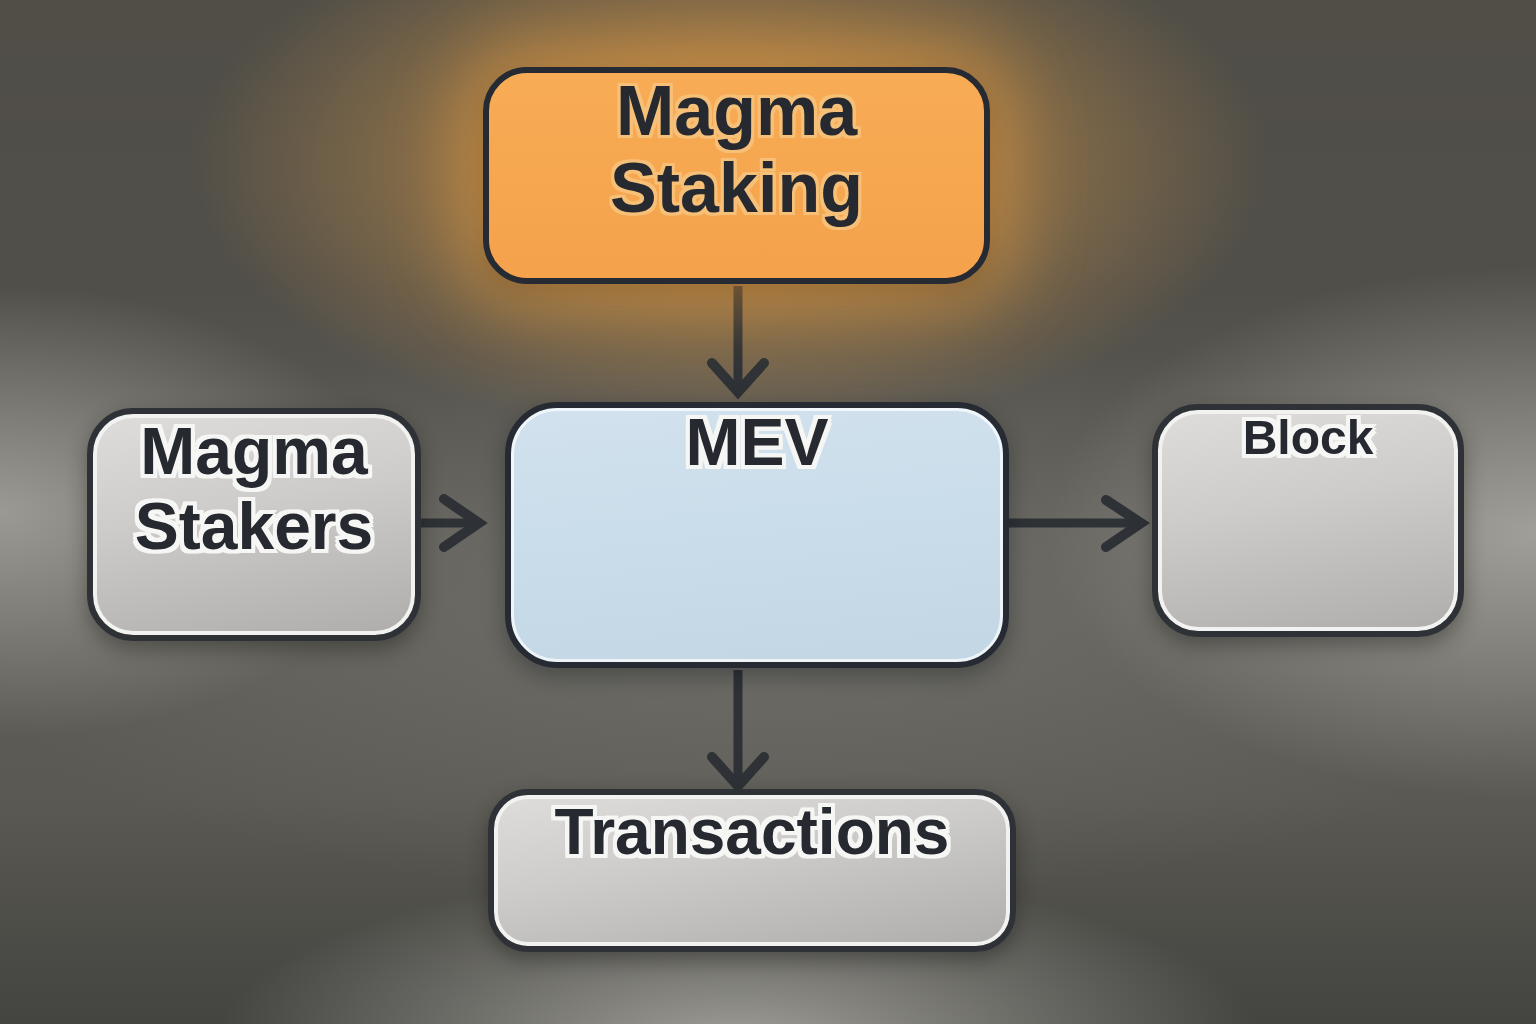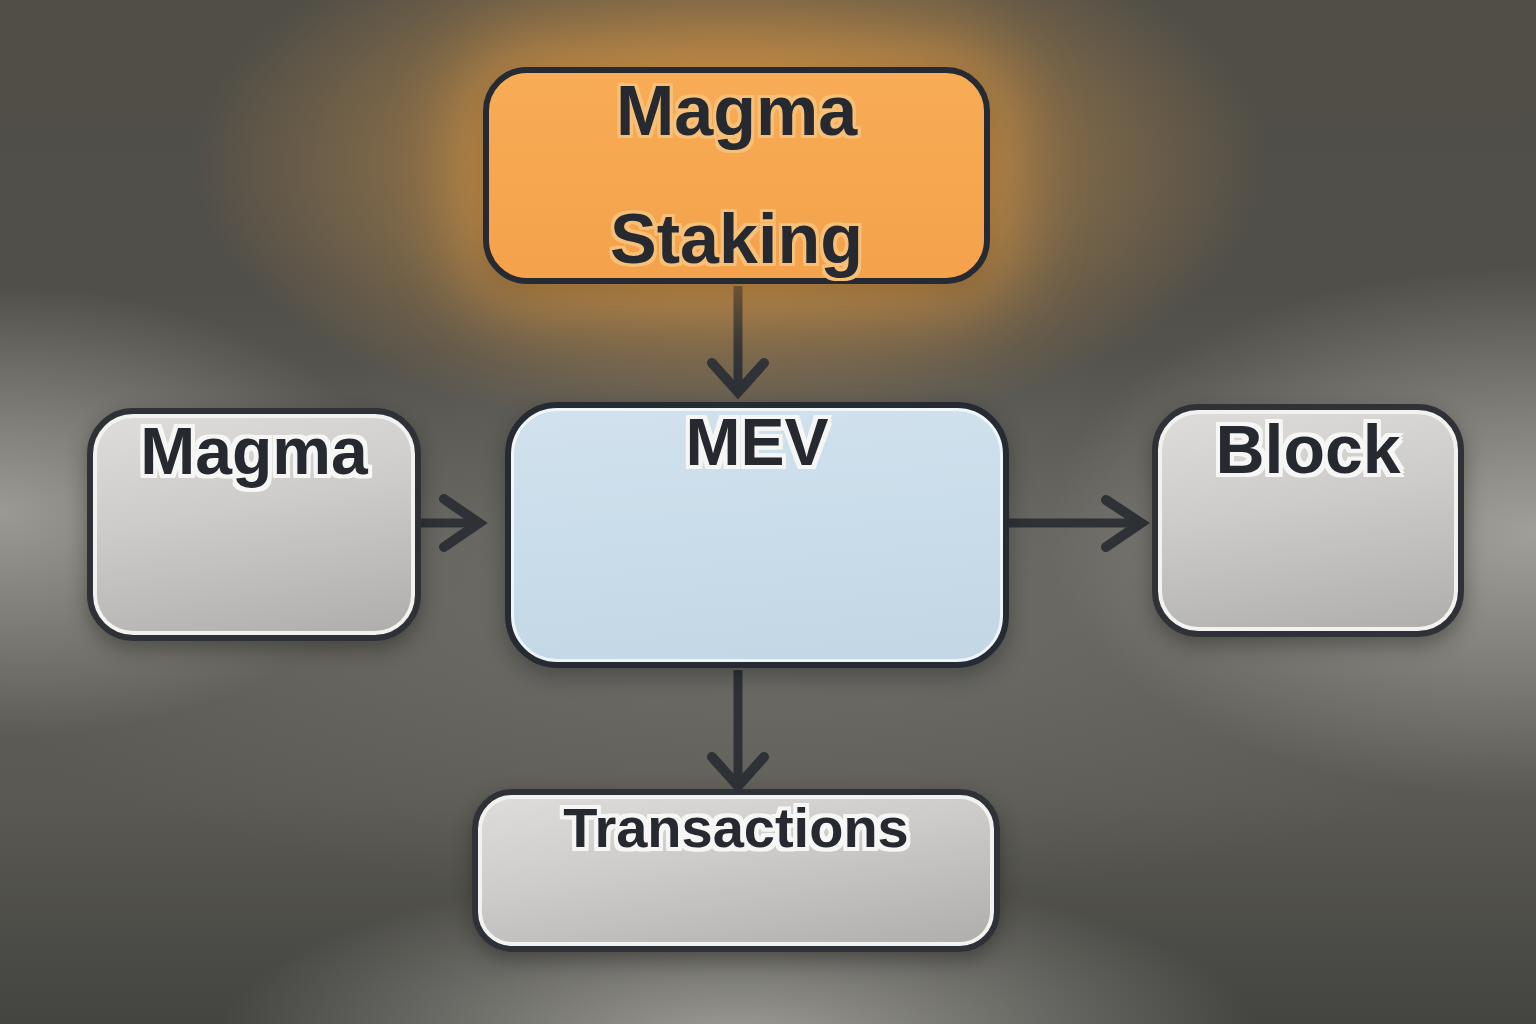--- a/index.html
+++ b/index.html
@@ -16,21 +16,21 @@
       radial-gradient(ellipse 34% 17% at 48% 102%, rgba(168,167,161,0.92) 0%, rgba(168,167,161,0) 100%),
       radial-gradient(ellipse 55% 28% at 50% 60%, rgba(134,133,127,0.45) 0%, rgba(134,133,127,0) 100%),
       linear-gradient(180deg,#504E47 0%,#514F49 28%,#5E5D57 52%,#5A5953 78%,#444440 100%);
   }
   .arrows{position:absolute;left:0;top:0;width:1536px;height:1024px;}
   .arrow-line{stroke:var(--arrow,#2E3237);stroke-width:9;fill:none;stroke-linecap:butt;}
   .arrow-head{stroke:var(--arrow,#2E3237);stroke-width:10;fill:none;stroke-linecap:round;stroke-linejoin:miter;}
   .node{
     position:absolute;
     box-sizing:border-box;
-    display:flex;flex-direction:column;justify-content:space-between;align-items:center;
+    display:flex;flex-direction:column;justify-content:flex-start;align-items:center;
     border:6px solid var(--node-border,#262A32);
     text-align:center;
     font-weight:700;
     color:var(--text,#262930);
   }
   .node .ln{display:block;}
   .halo{
     text-shadow:
       -4px -4px 0 var(--halo,#F6F6F4), 0 -4px 0 var(--halo,#F6F6F4), 4px -4px 0 var(--halo,#F6F6F4),
       -4px 0 0 var(--halo,#F6F6F4), 4px 0 0 var(--halo,#F6F6F4),
@@ -54,22 +54,22 @@
     font-size:66px;line-height:1.05;
     box-shadow:inset 0 0 0 3px rgba(255,255,255,0.70), 0 8px 22px rgba(15,18,22,0.35);
     margin-left:19px;
   }
   .node-gray{
     background:linear-gradient(170deg,#DEDDDB 0%,#CDCCCA 42%,#AEADAB 100%);
     box-shadow:inset 0 0 0 4px #F2F2F0, 0 8px 20px rgba(18,18,16,0.38);
     border-color:#2E3237;
   }
   .node-stakers{left:87px;top:408px;width:334px;height:233px;border-radius:46px;font-size:66px;line-height:1.14;}
-  .node-block{left:1152px;top:404px;width:312px;height:233px;border-radius:46px;font-size:68px;}
-  .node-transactions{left:472px;top:789px;width:528px;height:163px;border-radius:40px;font-size:56px;}
+  .node-block{left:1152px;top:404px;width:312px;height:233px;border-radius:46px;font-size:48px;}
+  .node-transactions{left:488px;top:789px;width:528px;height:163px;border-radius:40px;font-size:64px;}
 </style>
 </head>
 <body>
 
 <div class="stage">
 
   <svg class="arrows" viewBox="0 0 1536 1024" xmlns="http://www.w3.org/2000/svg">
     <g>
       <path class="arrow-line" d="M738 286 L738 391"></path>
       <path class="arrow-head" d="M712 363 L738 392 L764 363"></path>
@@ -92,20 +92,21 @@
     <span class="ln">Magma</span>
     <span class="ln">Staking</span>
   </div>
 
   <div class="node node-auction halo">
     <span class="ln">MEV</span>
   </div>
 
   <div class="node node-gray node-stakers halo">
     <span class="ln">Magma</span>
+    <span class="ln">Stakers</span>
   </div>
 
   <div class="node node-gray node-block halo">
     <span class="ln">Block</span>
   </div>
 
   <div class="node node-gray node-transactions halo">
     <span class="ln">Transactions</span>
   </div>
 

